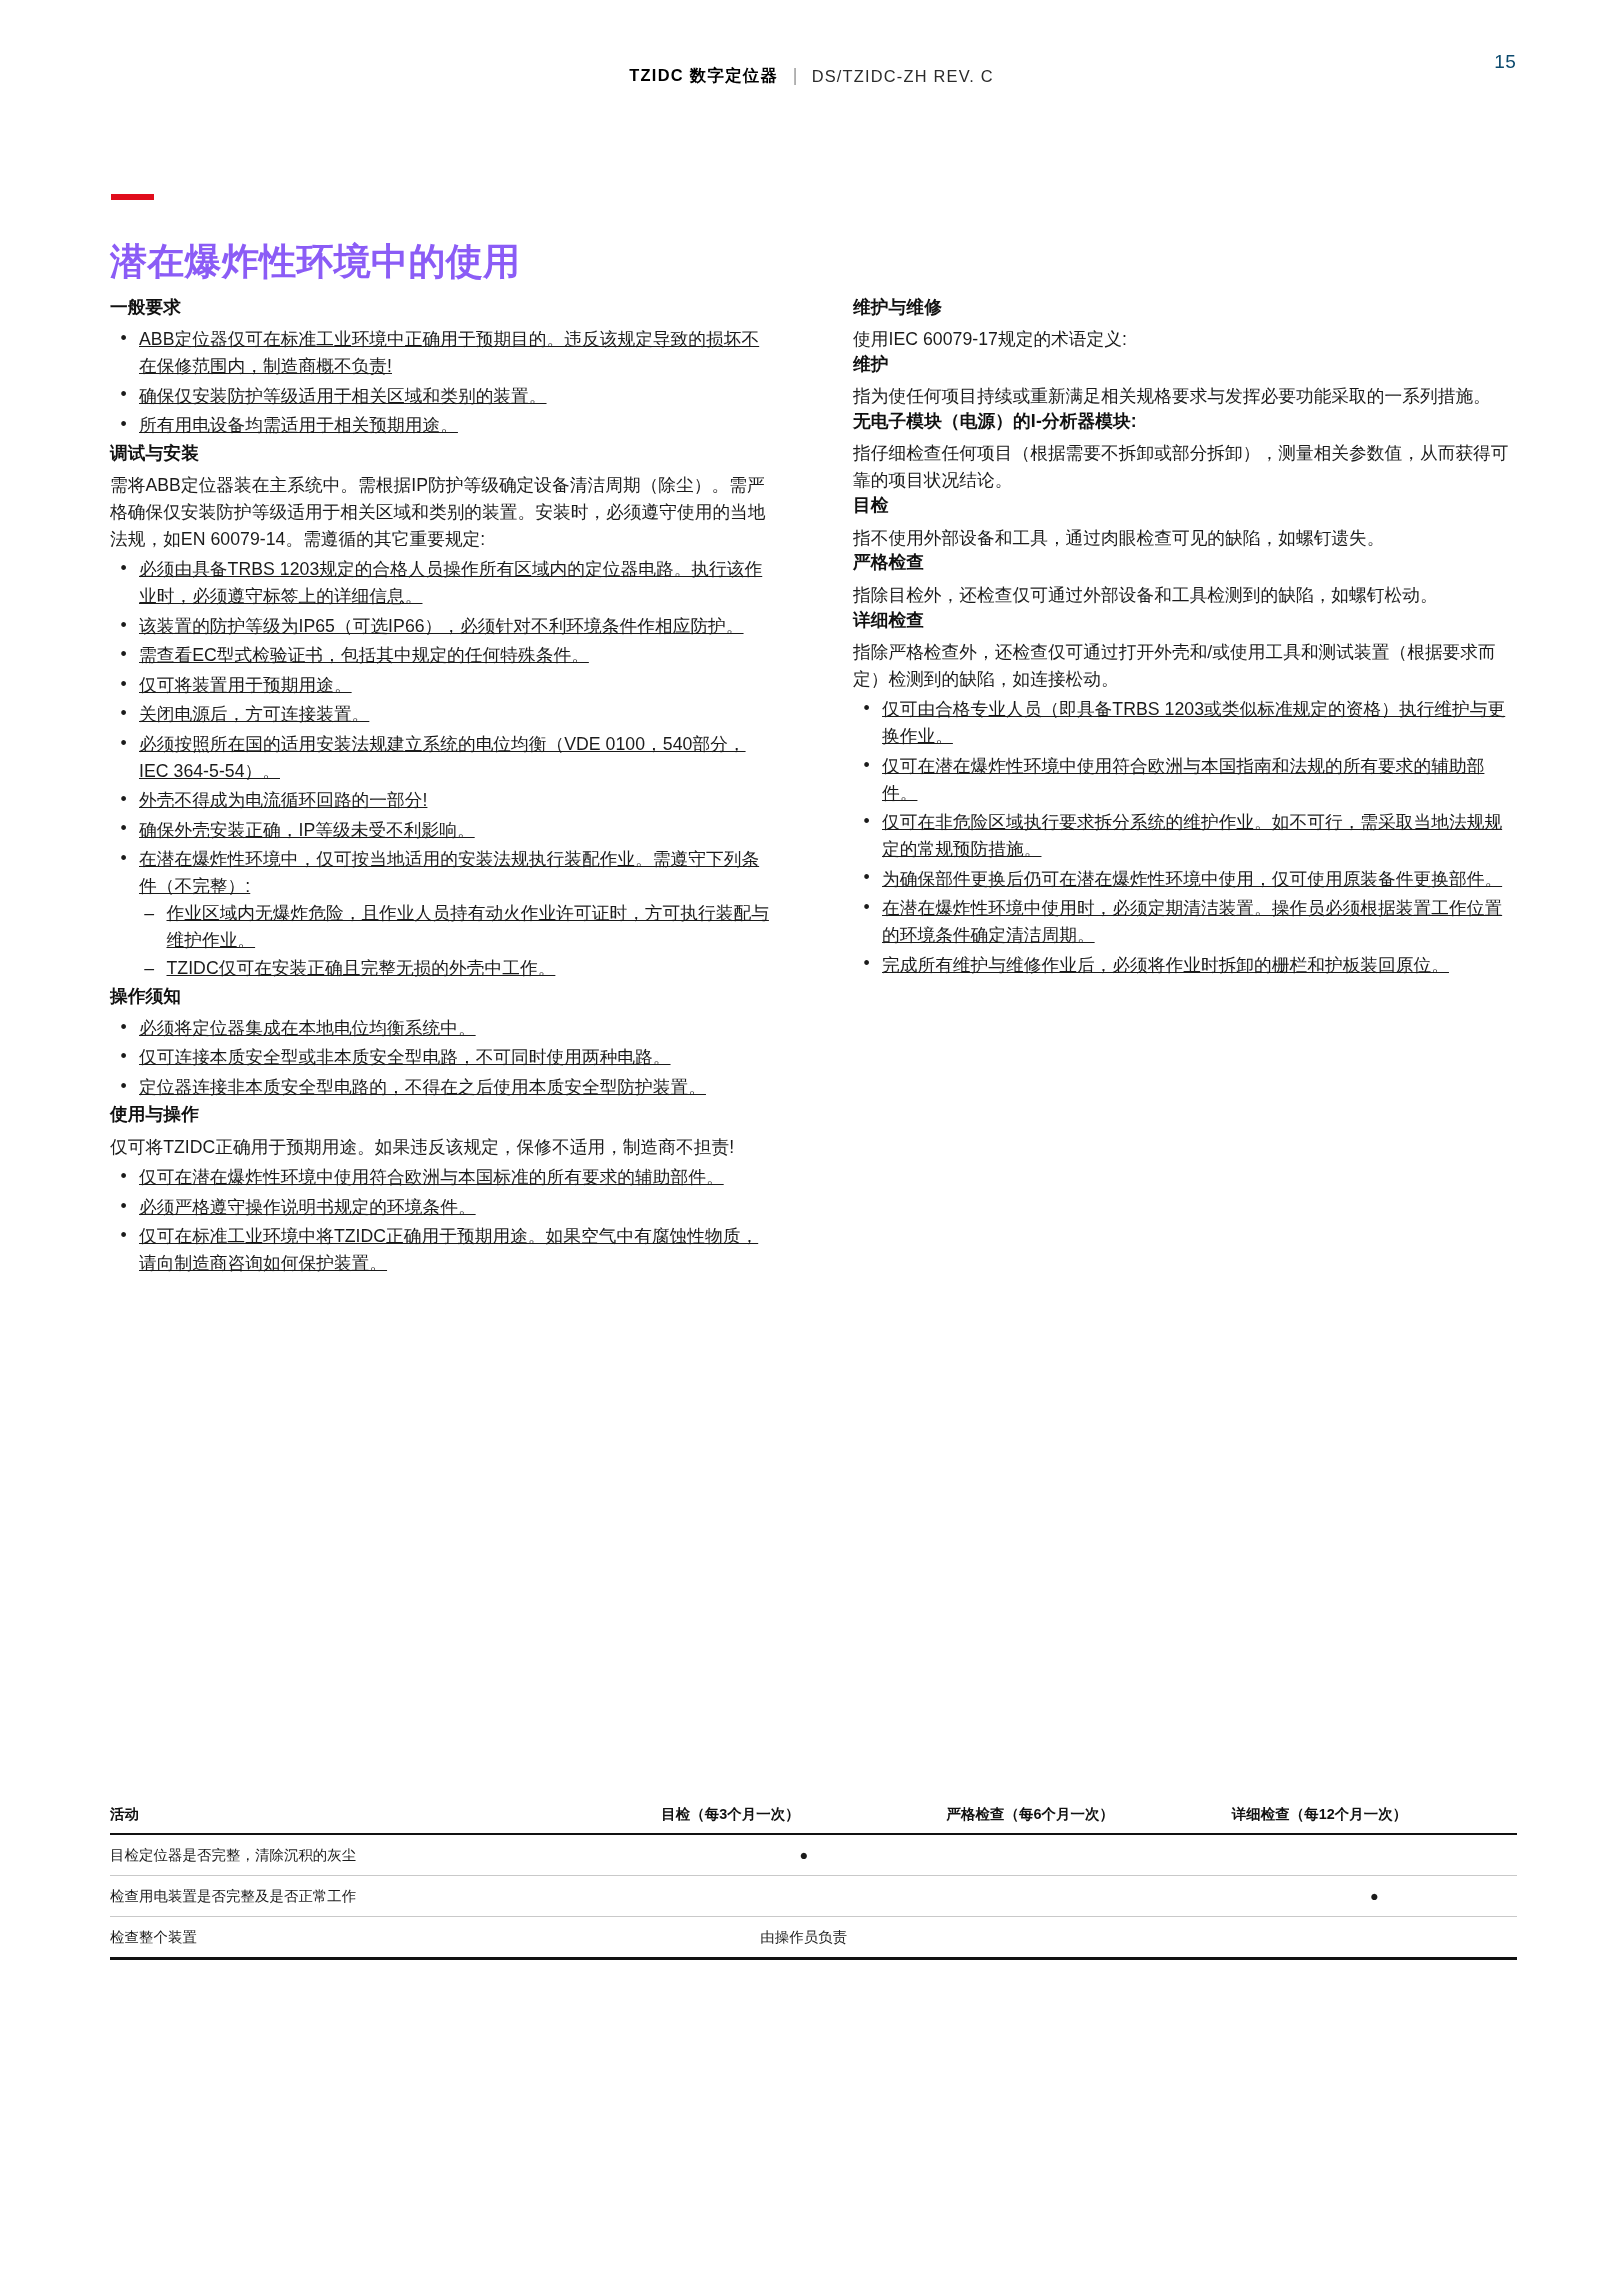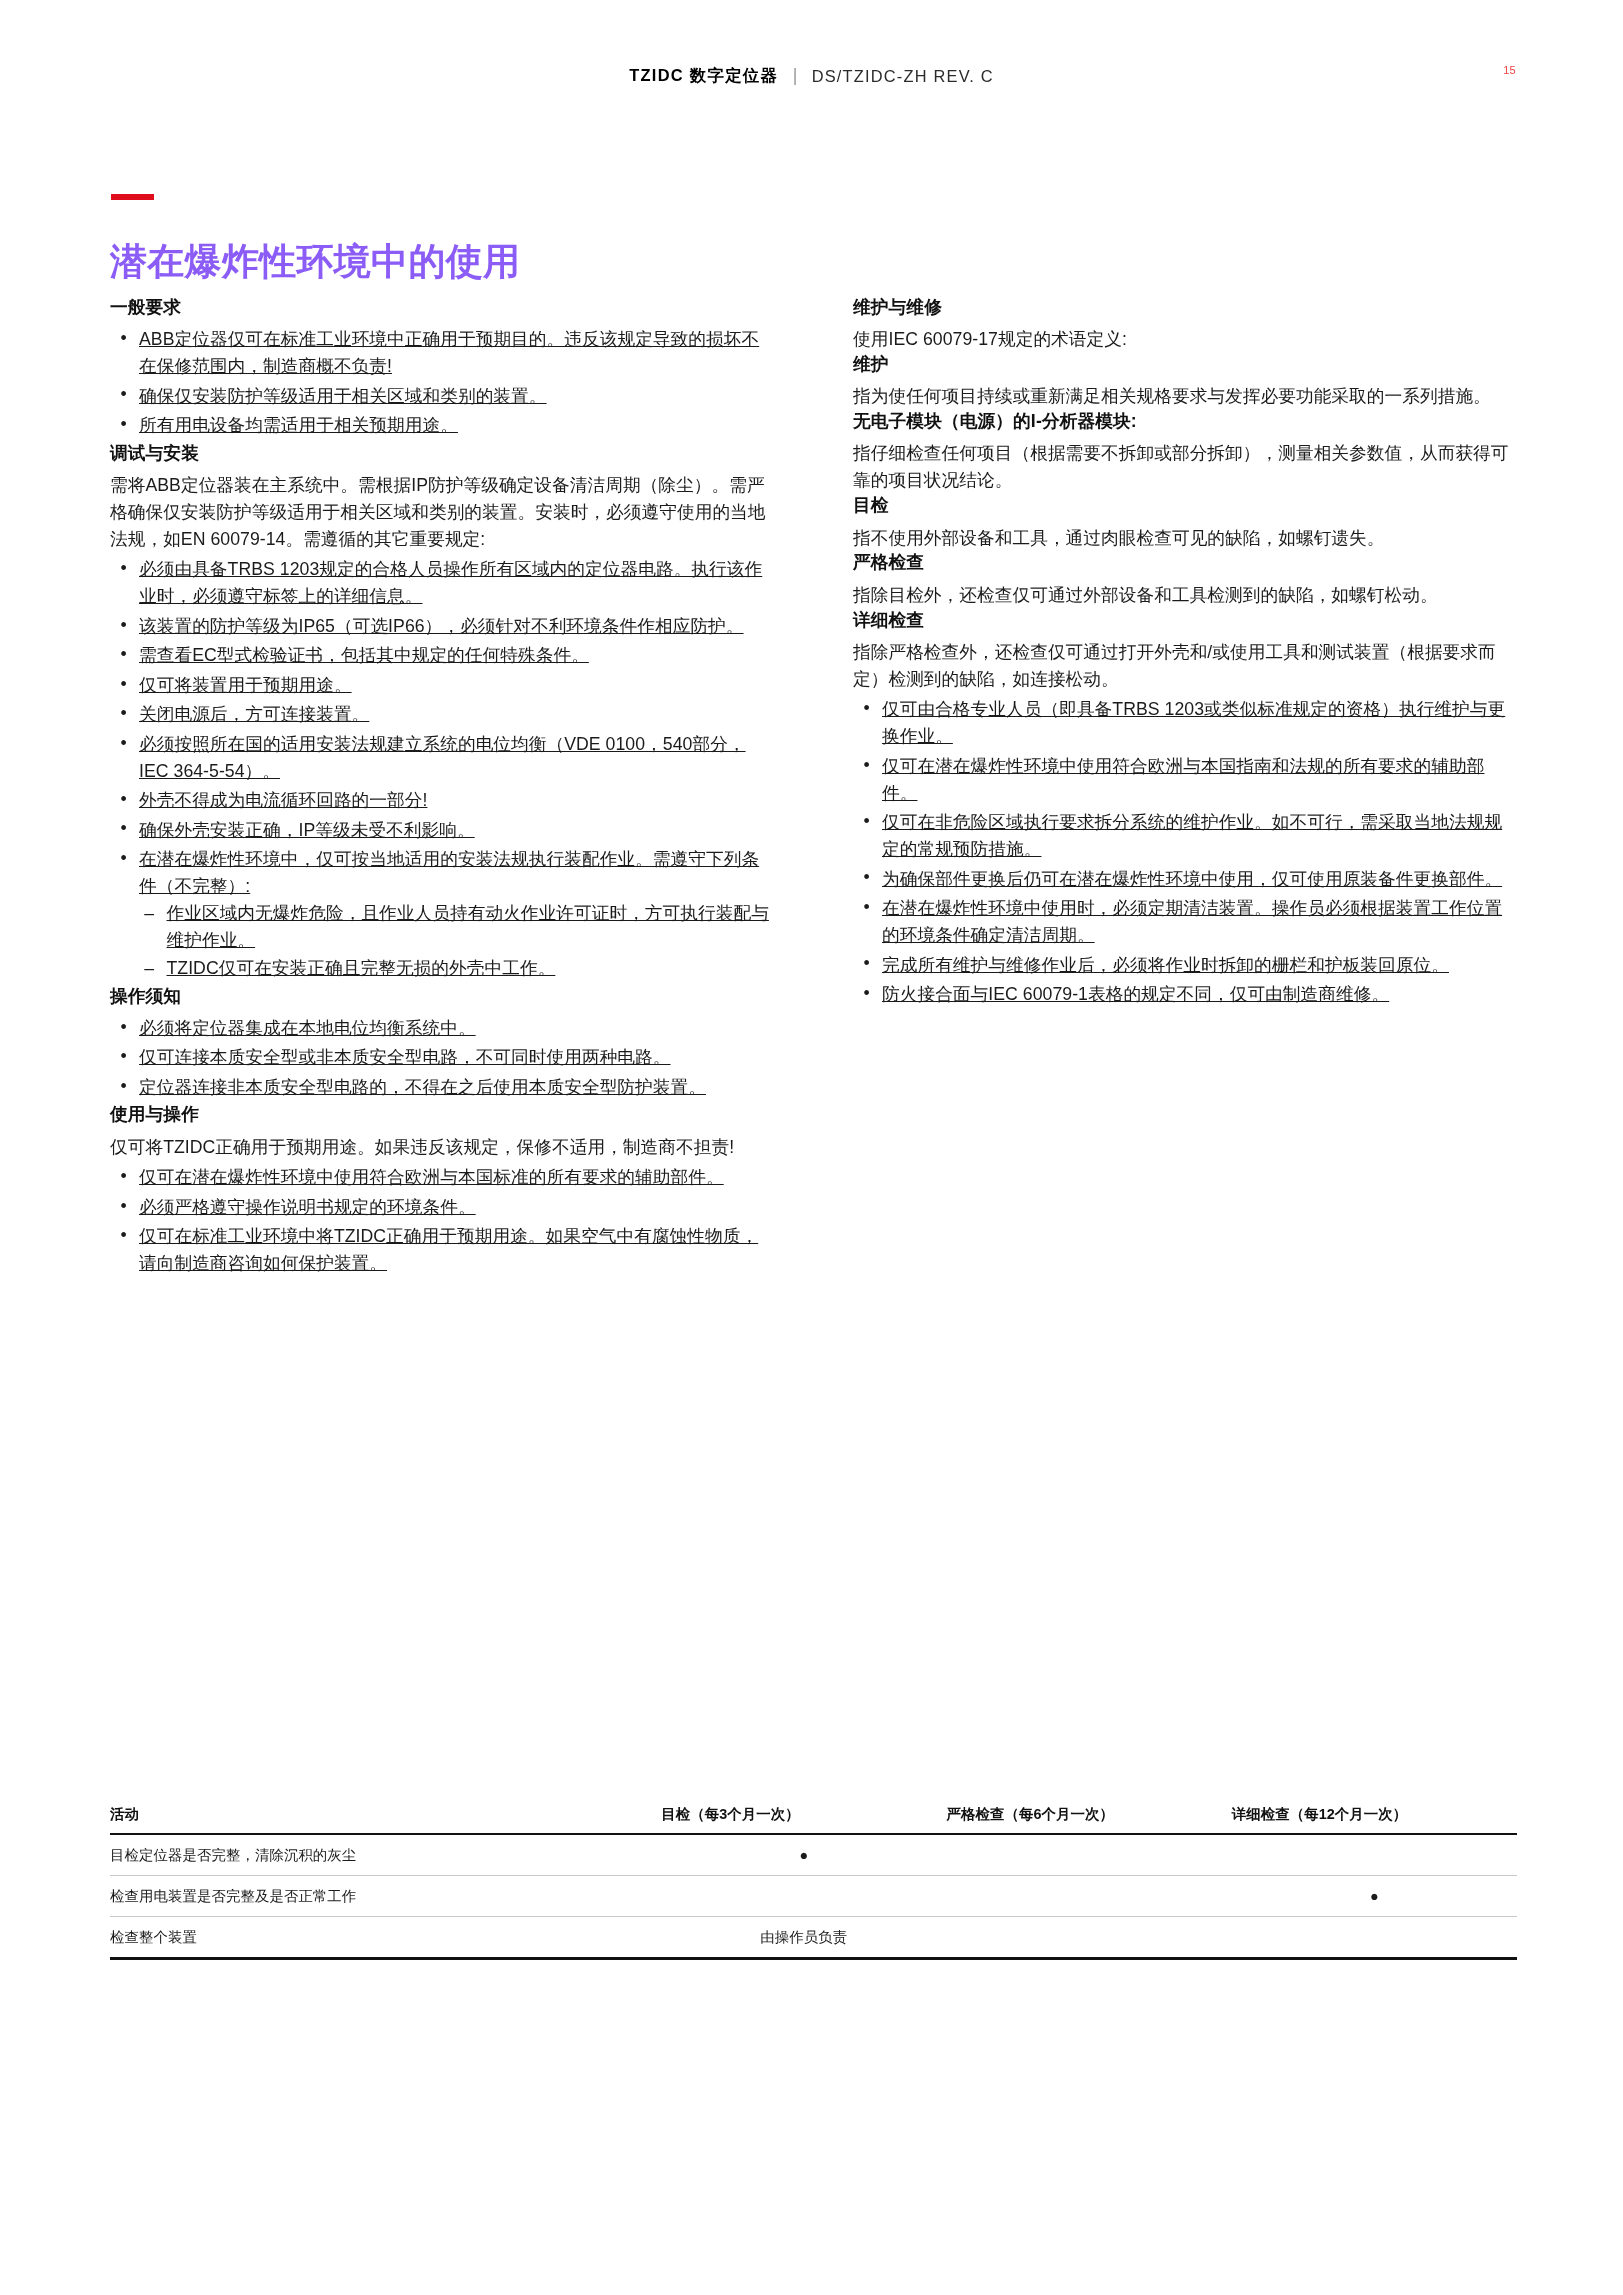--- a/index.html
+++ b/index.html
@@ -20,22 +20,22 @@
   }
   .runhead-inner { display:flex; align-items:center; gap:14.4px; }
   .runhead-title {
     font-size:16.4px; font-weight:bold; letter-spacing:1.3px; color:#000;
   }
   .runhead-sep { color:#9a9a9a; font-size:17.7px; font-weight:300; line-height:1; }
   .runhead-doc {
     font-size:16.4px; font-weight:400; letter-spacing:1.2px; color:#2b2b2b;
   }
   .pagenum {
-    position:absolute; right:107px; top:64px;
-    font-size:11px; color:#ef4444; letter-spacing:0.3px;
+    position:absolute; right:107px; top:51px;
+    font-size:19px; color:#0c4a6e; letter-spacing:0.3px;
   }
 
   
   .accentbar {
     position:absolute; left:111px; top:194px;
     width:43px; height:5.9px; background:#e00d1c;
   }
   .page-title {
     position:absolute; left:110px; top:216px;
     font-size:37px; font-weight:bold; letter-spacing:0.3px; color:#8b5cf6;
@@ -190,21 +190,20 @@
 
       <h3 class="sec sec-gap-sm">详细检查</h3>
       <p class="para">指除严格检查外，还检查仅可通过打开外壳和/或使用工具和测试装置（根据要求而定）检测到的缺陷，如连接松动。</p>
       <ul class="bul">
         <li>仅可由合格专业人员（即具备TRBS 1203或类似标准规定的资格）执行维护与更换作业。</li>
         <li>仅可在潜在爆炸性环境中使用符合欧洲与本国指南和法规的所有要求的辅助部件。</li>
         <li>仅可在非危险区域执行要求拆分系统的维护作业。如不可行，需采取当地法规规定的常规预防措施。</li>
         <li>为确保部件更换后仍可在潜在爆炸性环境中使用，仅可使用原装备件更换部件。</li>
         <li>在潜在爆炸性环境中使用时，必须定期清洁装置。操作员必须根据装置工作位置的环境条件确定清洁周期。</li>
         <li>完成所有维护与维修作业后，必须将作业时拆卸的栅栏和护板装回原位。</li>
-        <li>防火接合面与IEC 60079-1表格的规定不同，仅可由制造商维修。</li>
       </ul>
     </div>
   </div>
 
   <div class="tablewrap">
     <table class="maint">
       <thead>
         <tr>
           <th class="c-act">活动</th>
           <th class="c-vis ctr">目检（每3个月一次）</th>

